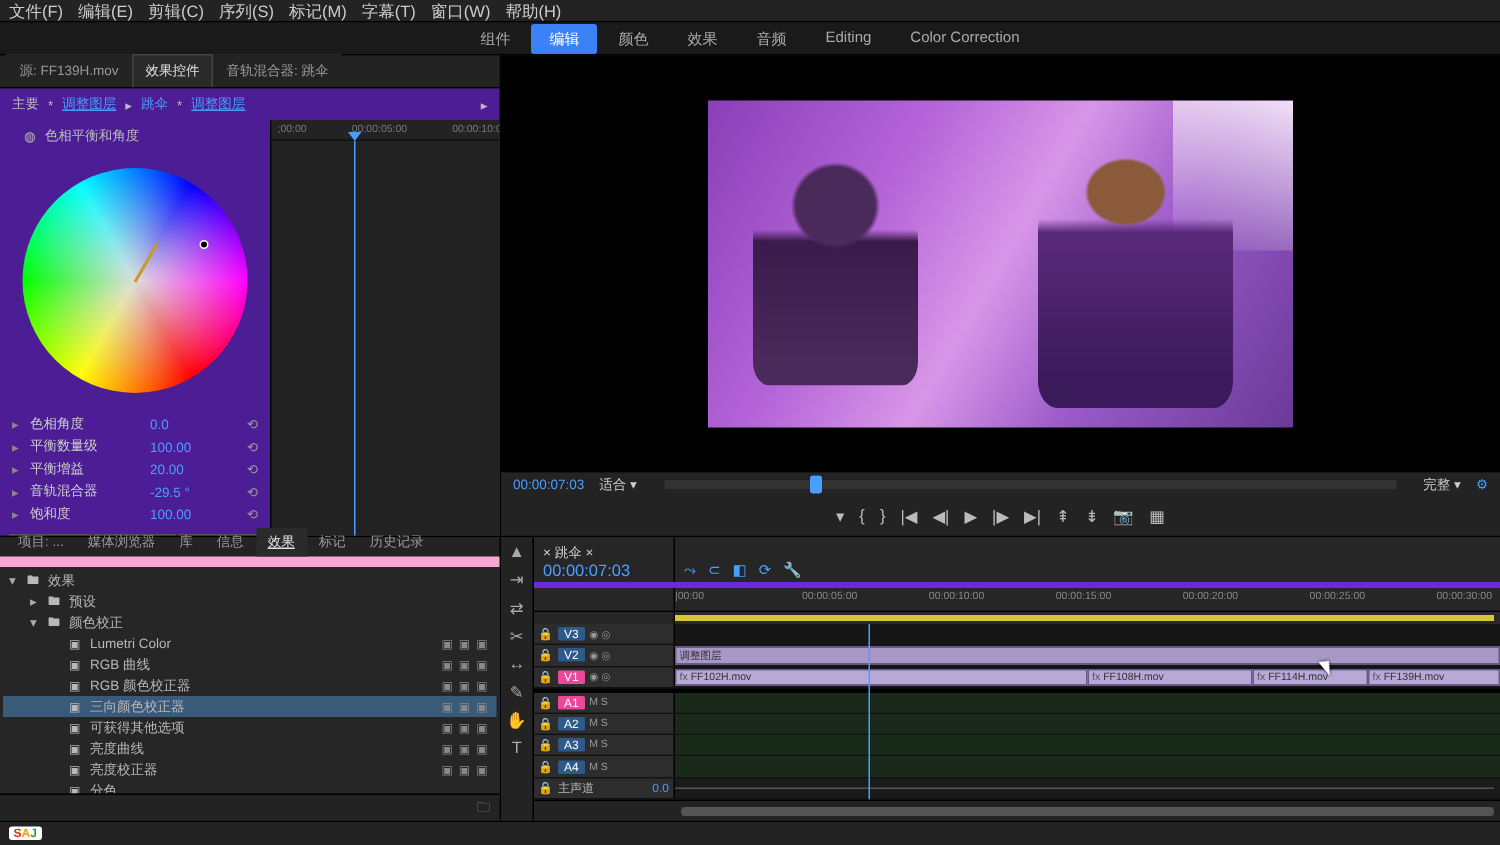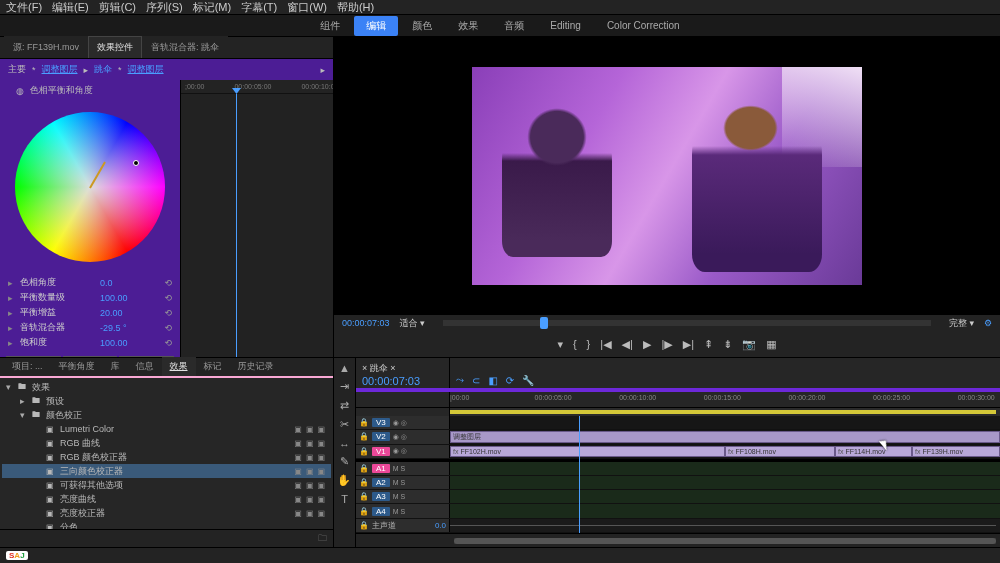--- a/index.html
+++ b/index.html
@@ -41,21 +41,21 @@
 .video-preview{width:390px;height:218px;background:linear-gradient(120deg,#8a3fb8 0%,#b565d8 30%,#d896e8 50%,#9a5ac8 70%,#6a3a98 100%);position:relative;overflow:hidden}
 .vp-light{position:absolute;right:0;top:0;width:80px;height:100px;background:linear-gradient(200deg,#f0e0f5,transparent)}
 .figure1{position:absolute;left:30px;top:30px;width:110px;height:160px;background:radial-gradient(ellipse 60% 40% at 50% 25%,#4a2a5a 40%,transparent 45%),linear-gradient(180deg,transparent 35%,#3a1a4a 40%,#4a2a5a 90%);border-radius:40% 40% 10% 10%}
 .figure2{position:absolute;right:40px;top:25px;width:130px;height:180px;background:radial-gradient(ellipse 50% 30% at 45% 20%,#8a5a3a 38%,transparent 42%),linear-gradient(180deg,transparent 30%,#5a2a7a 35%,#3a1a5a 90%);border-radius:35% 35% 10% 10%}
 .monitor-ctrl{height:16px;display:flex;align-items:center;padding:0 8px;background:#232323;font-size:9px;color:#4a9eff;gap:10px}
 .monitor-ctrl .dd{color:#ccc}
 .transport{height:26px;background:#232323;display:flex;align-items:center;justify-content:center;gap:10px;color:#bbb;font-size:11px}
 .transport .tbtn{cursor:pointer}
 .lower{display:flex;height:190px;border-top:1px solid #000}
 .project-panel{width:334px;background:#232323;display:flex;flex-direction:column;border-right:1px solid #000}
-.pp-tabs{height:20px;display:flex;align-items:flex-end;padding-left:4px;border-bottom:2px solid #f9a8d4}
+.pp-tabs{height:20px;display:flex;align-items:flex-end;padding-left:4px;border-bottom:7px solid #f9a8d4}
 .pp-tab{padding:3px 8px;font-size:9px;color:#999}
 .pp-tab.active{background:#2a2a2a;color:#e0e0e0;text-decoration:underline}
 .fx-tree{flex:1;background:#262626;overflow:auto;padding:2px}
 .fx-row{display:flex;align-items:center;height:14px;font-size:9px;padding-left:4px}
 .fx-row .tg{width:12px;color:#aaa}
 .fx-row .ic{width:14px;font-size:8px}
 .fx-row.sel{background:#3a5a7a}
 .fx-icons{margin-left:auto;display:flex;gap:4px;padding-right:6px;color:#888;font-size:8px}
 .fx-footer{height:18px;background:#232323;border-top:1px solid #000;display:flex;align-items:center;justify-content:flex-end;padding:0 6px;gap:6px;color:#888}
 .timeline-panel{flex:1;background:#1f1f1f;display:flex}
@@ -238,21 +238,21 @@
       </div>
     </div>
   </div>
 </div>
 
 <div class="lower">
 
   <div class="project-panel">
     <div class="pp-tabs">
       <div class="pp-tab">项目: ...</div>
-      <div class="pp-tab">平衡角度</div>
+      <div class="pp-tab">媒体浏览器</div>
       <div class="pp-tab">库</div>
       <div class="pp-tab">信息</div>
       <div class="pp-tab active">效果</div>
       <div class="pp-tab">标记</div>
       <div class="pp-tab">历史记录</div>
     </div>
     <div class="fx-tree" id="fx-tree">
         <div class="fx-row" style="padding-left: 4px;">
           <span class="tg">▾</span>
           <span class="ic">🖿</span>

